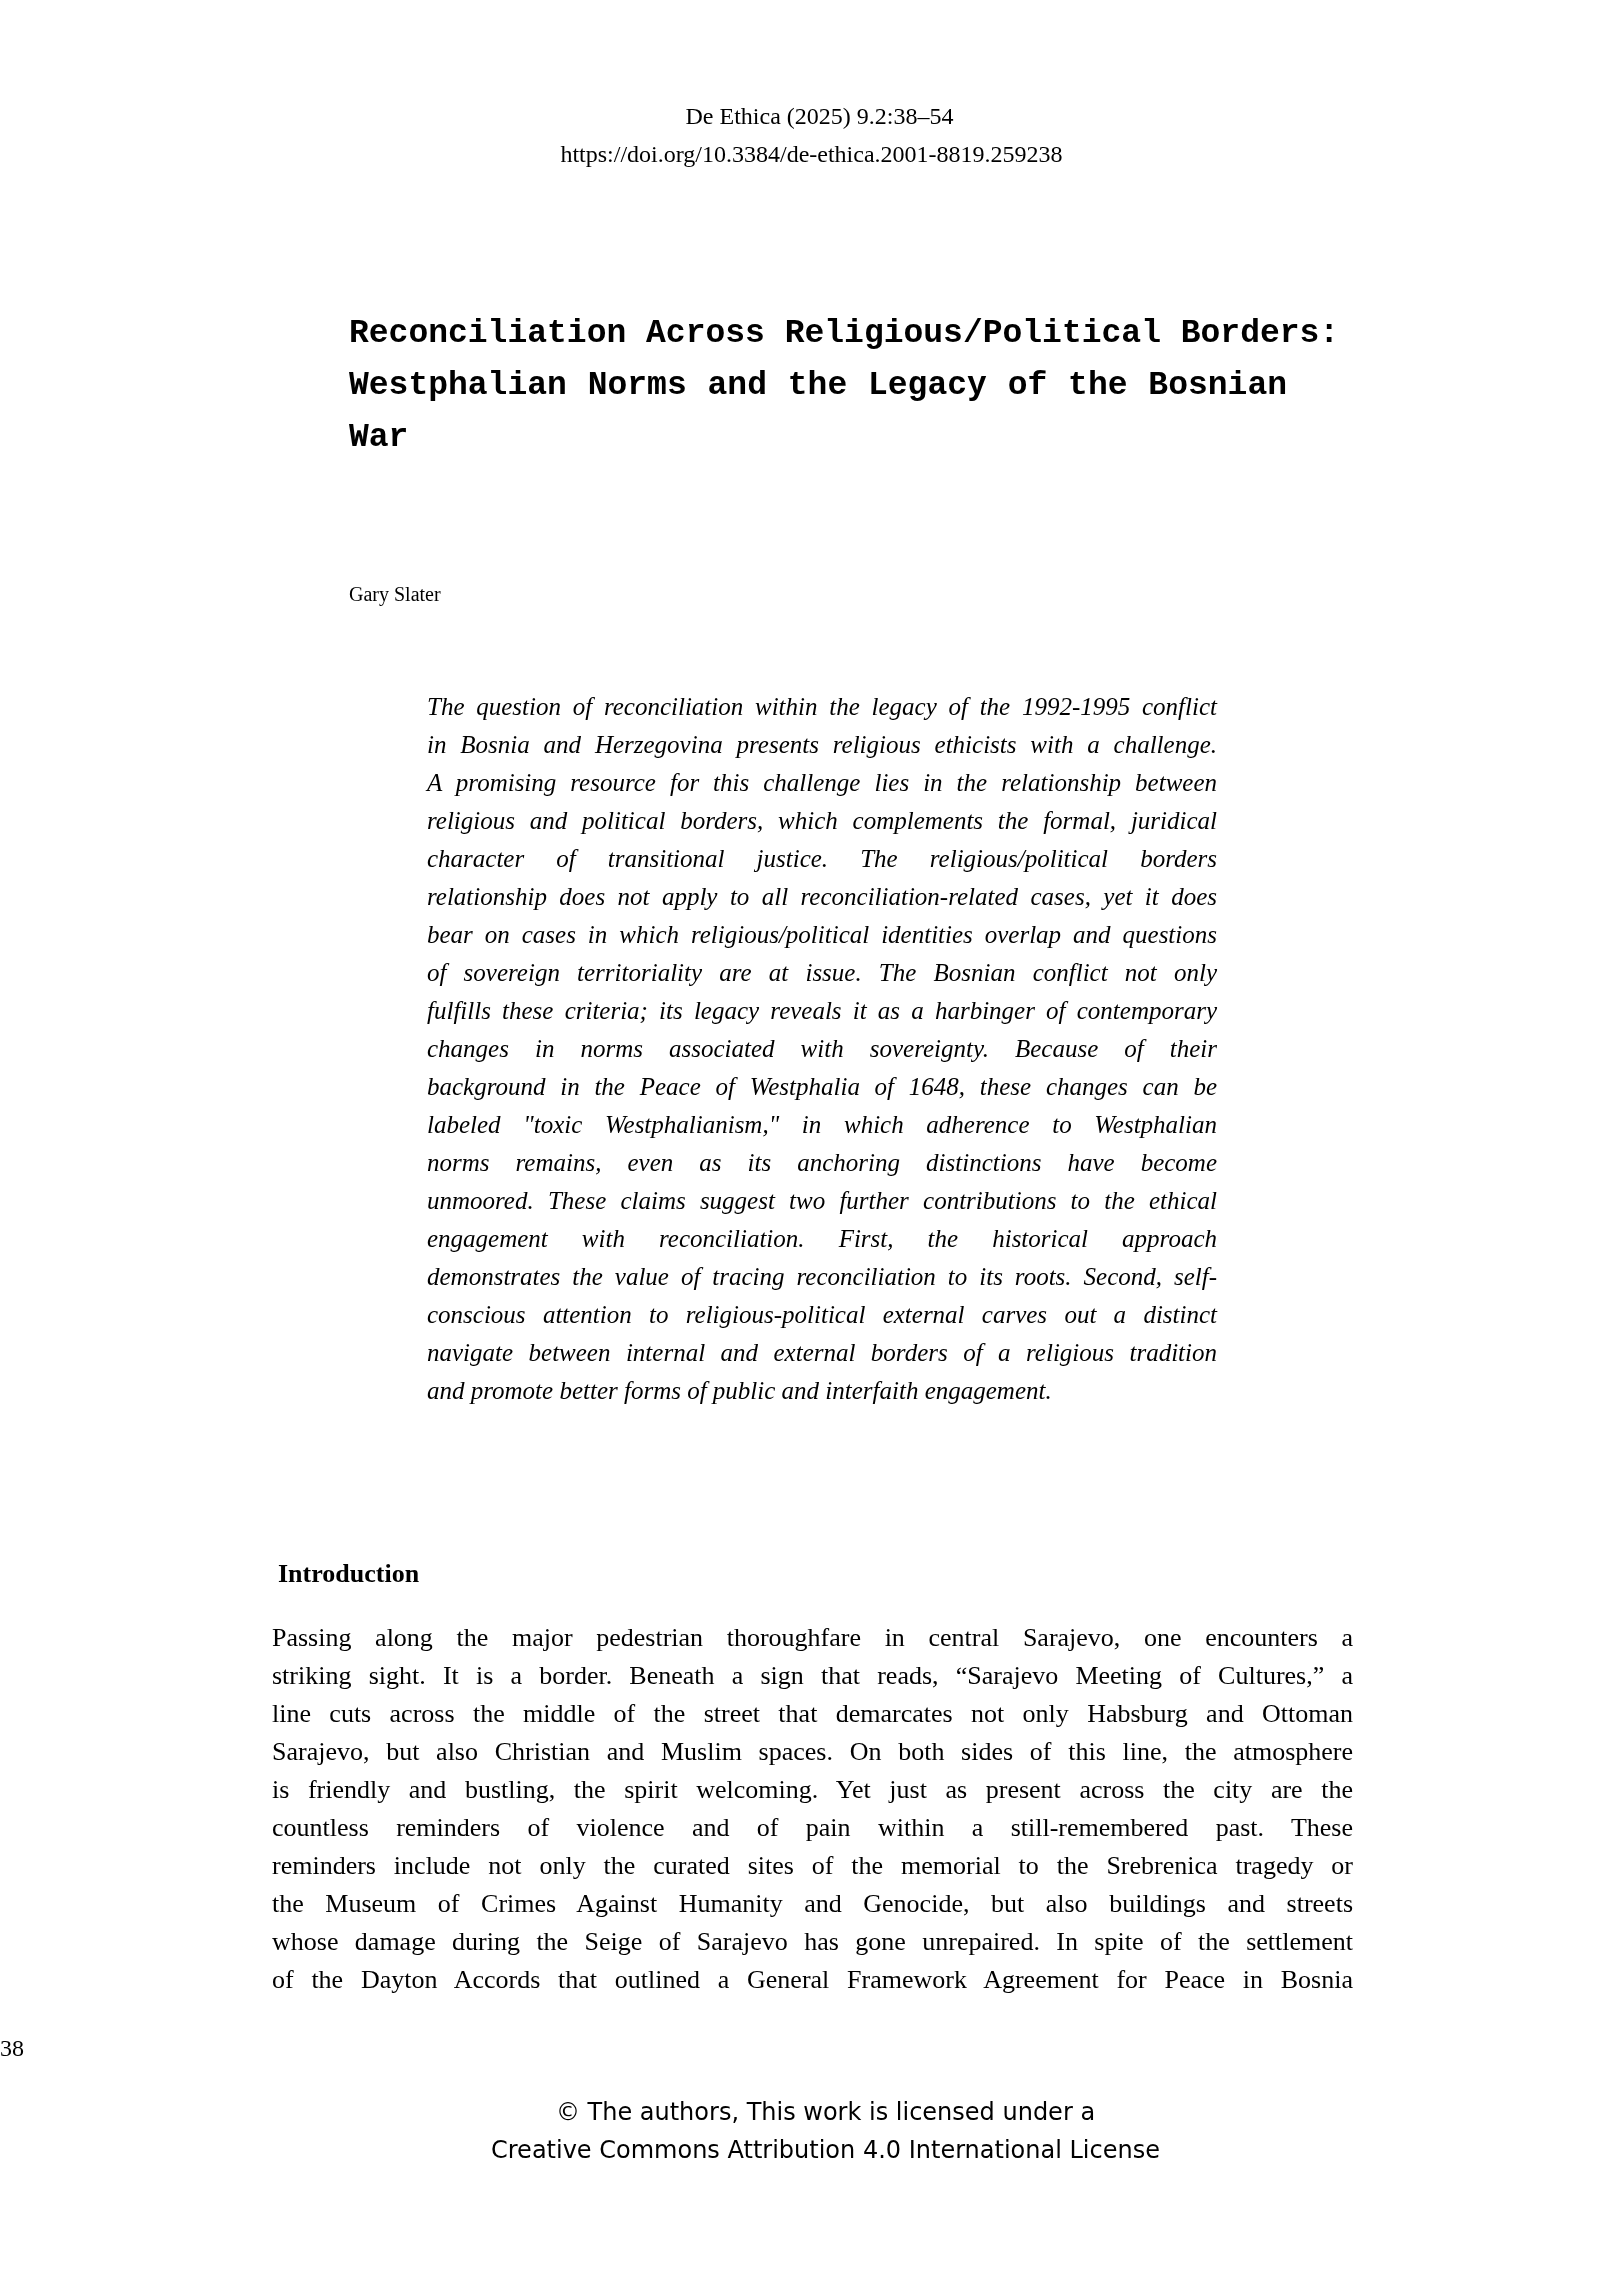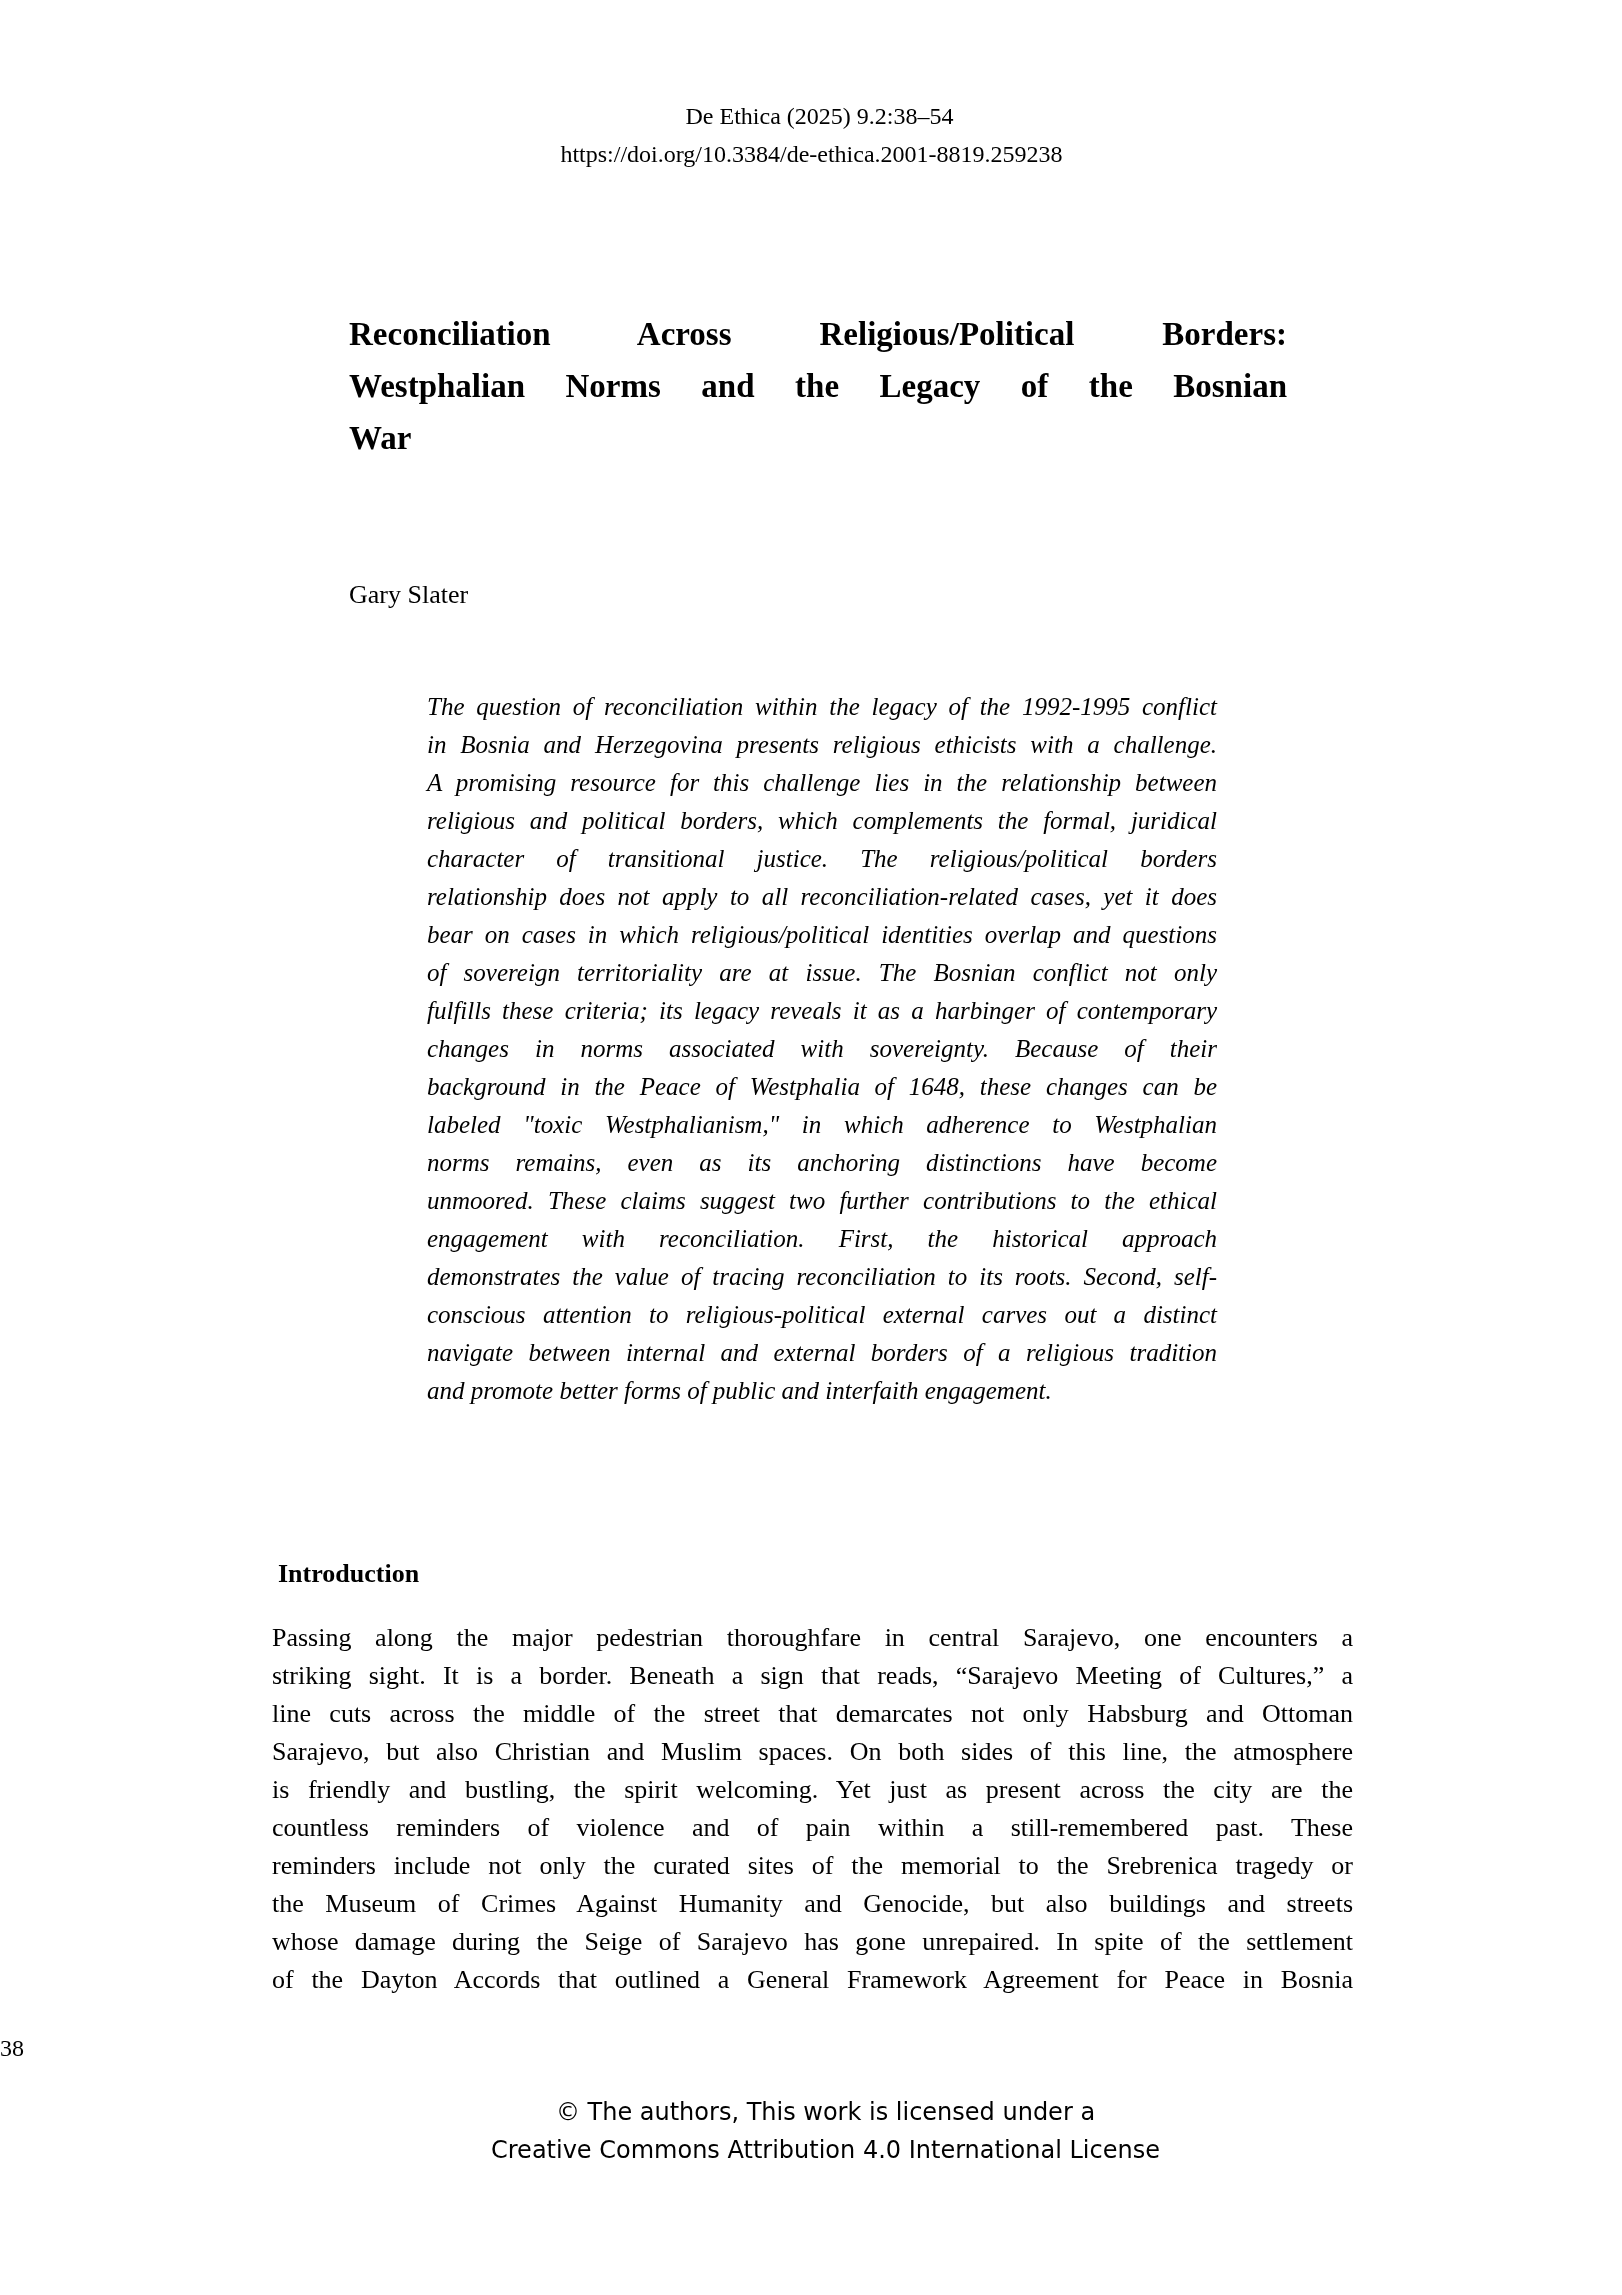--- a/index.html
+++ b/index.html
@@ -25,21 +25,21 @@
       line-height: 38px;
     }
     .page-header .hdr-line { display: block; }
     .page-header .hdr-line:first-child { padding-left: 16px; }
 
     .title {
       position: absolute;
       left: 349px;
       top: 308px;
       width: 938px;
-      font-family: Liberation Serif, serif;
+      font-family: Liberation Mono, monospace;
       font-weight: bold;
       font-size: 33px;
       line-height: 52px;
       margin: 0;
     }
     .line {
       display: block;
       white-space: nowrap;
       text-align: justify;
       text-align-last: justify;
@@ -47,21 +47,21 @@
     }
     .line.last {
       text-align: right;
       text-align-last: left;
     }
 
     .author {
       position: absolute;
       left: 349px;
       top: 578px;
-      font-size: 26px;
+      font-size: 20px;
       line-height: 33px;
     }
 
     .abstract {
       position: absolute;
       left: 427px;
       top: 688px;
       width: 790px;
       font-style: italic;
       font-size: 25px;

